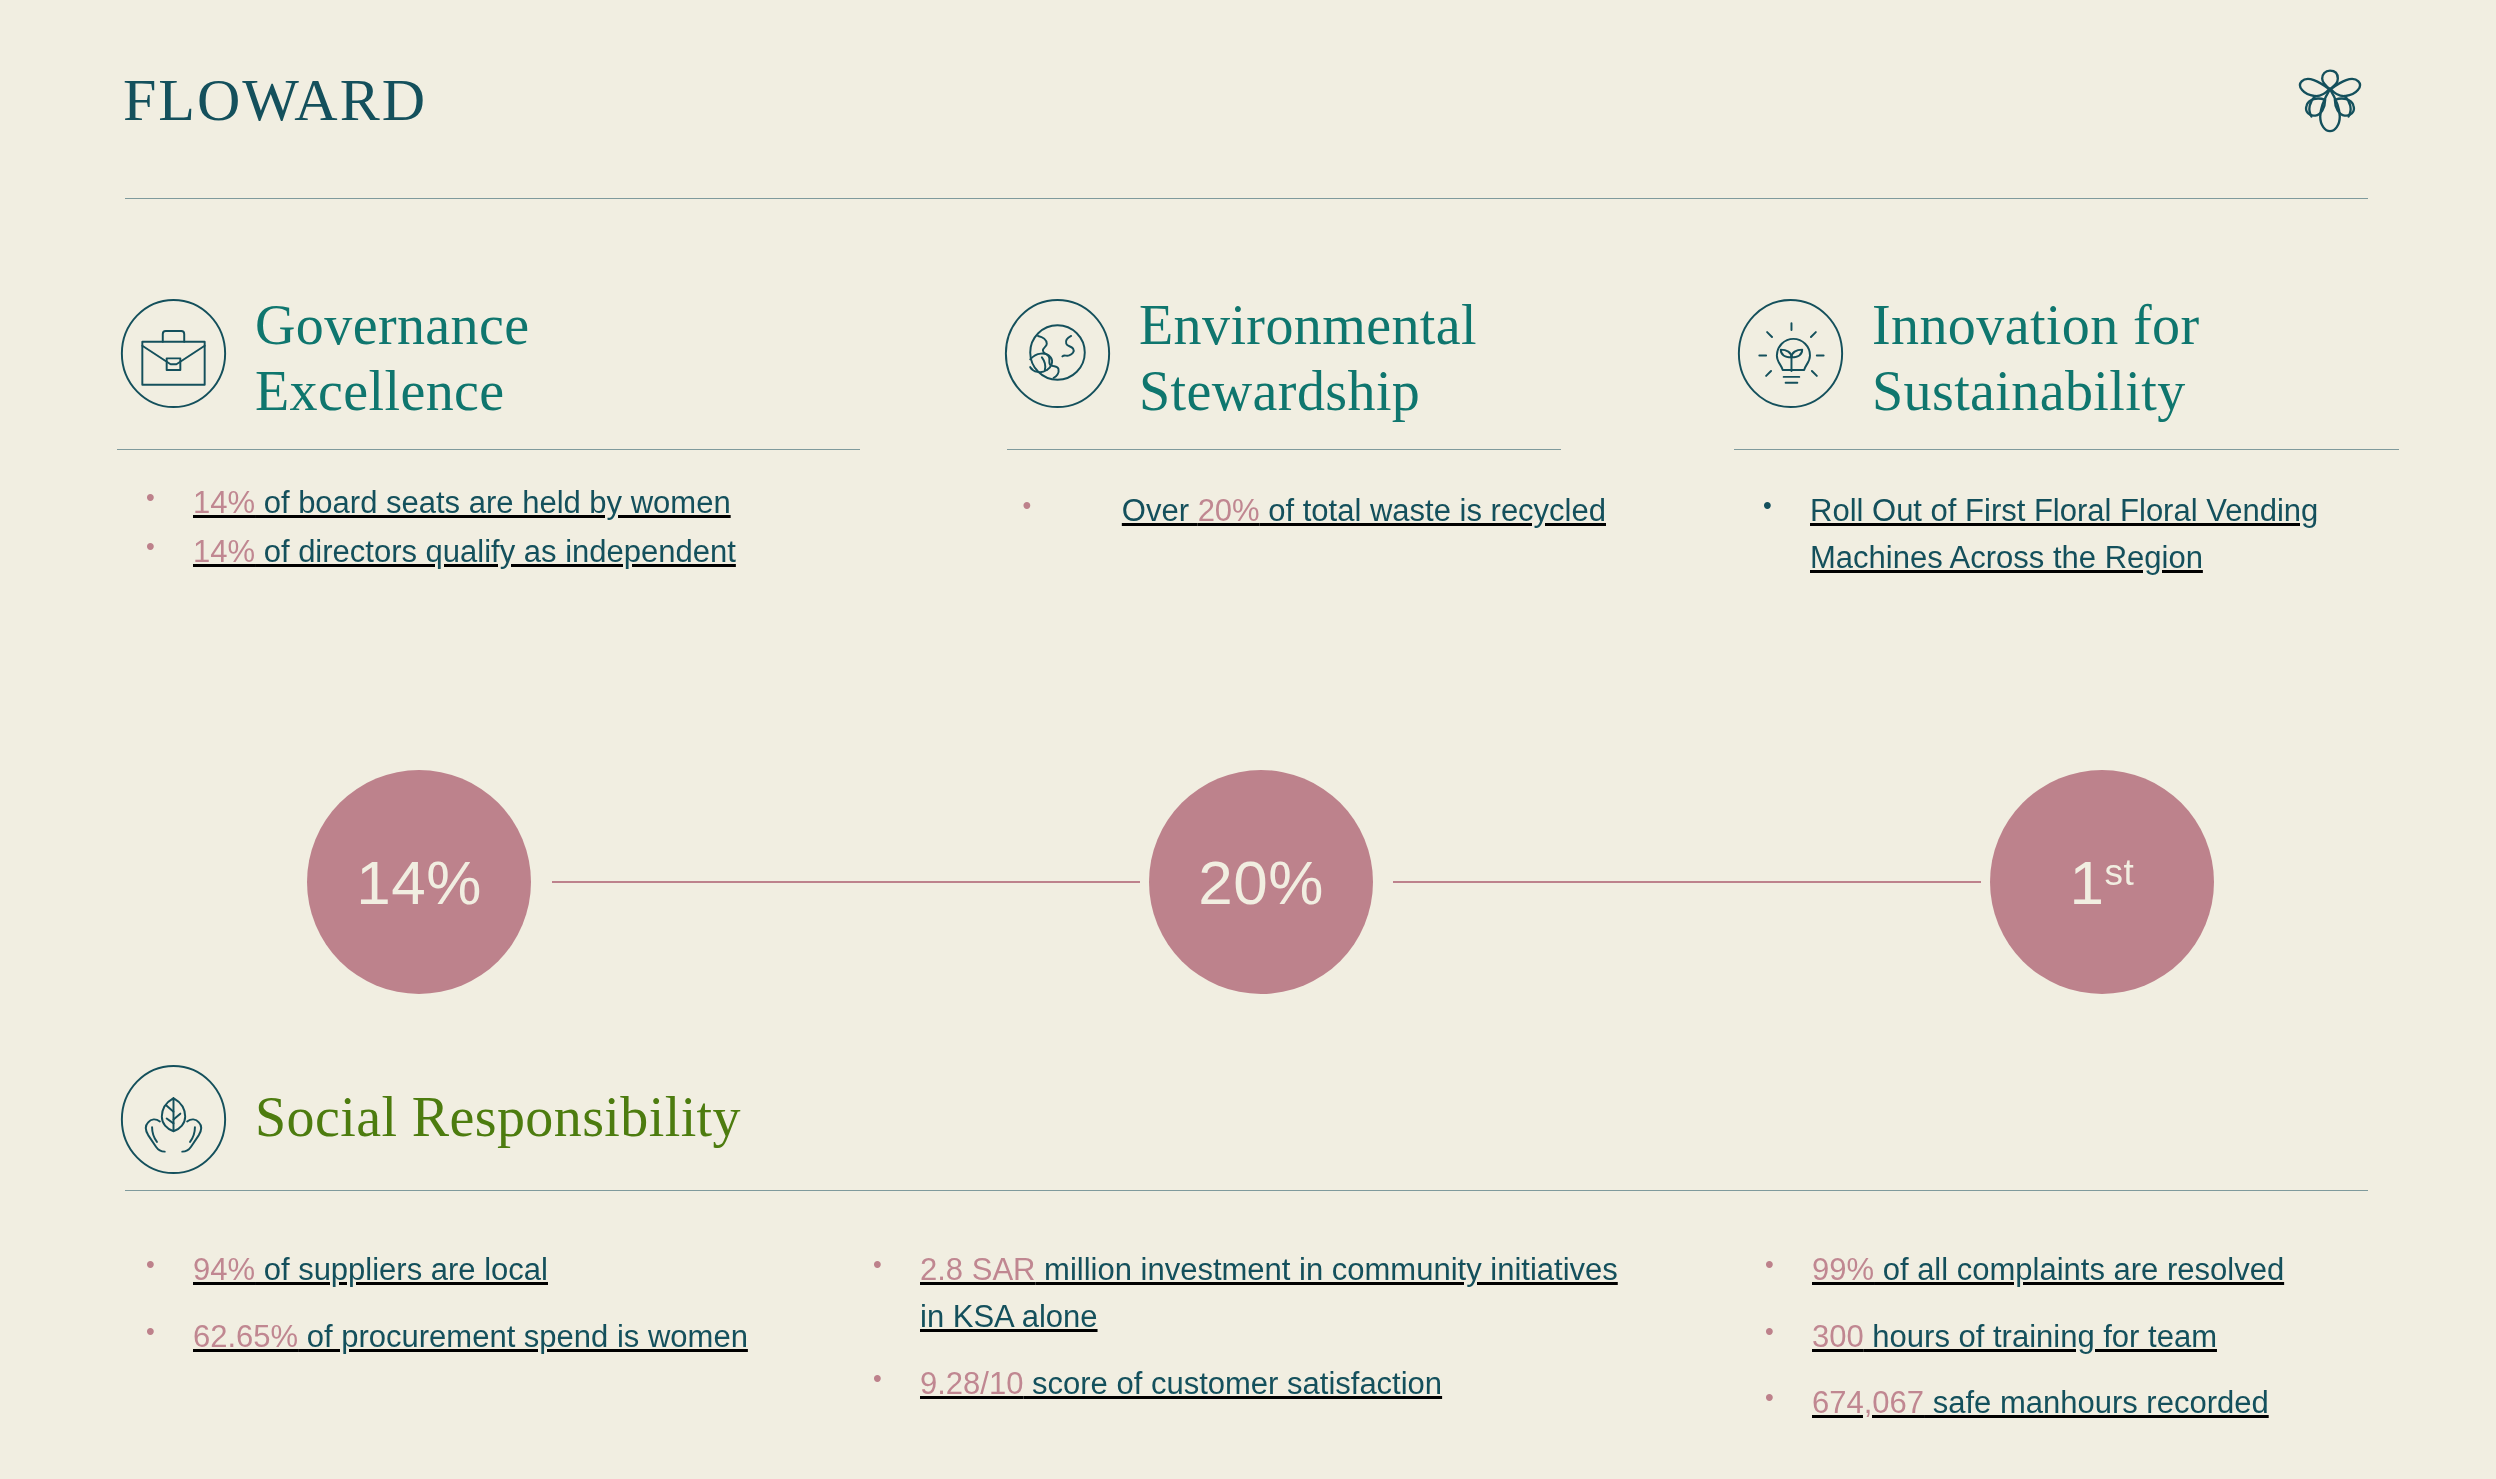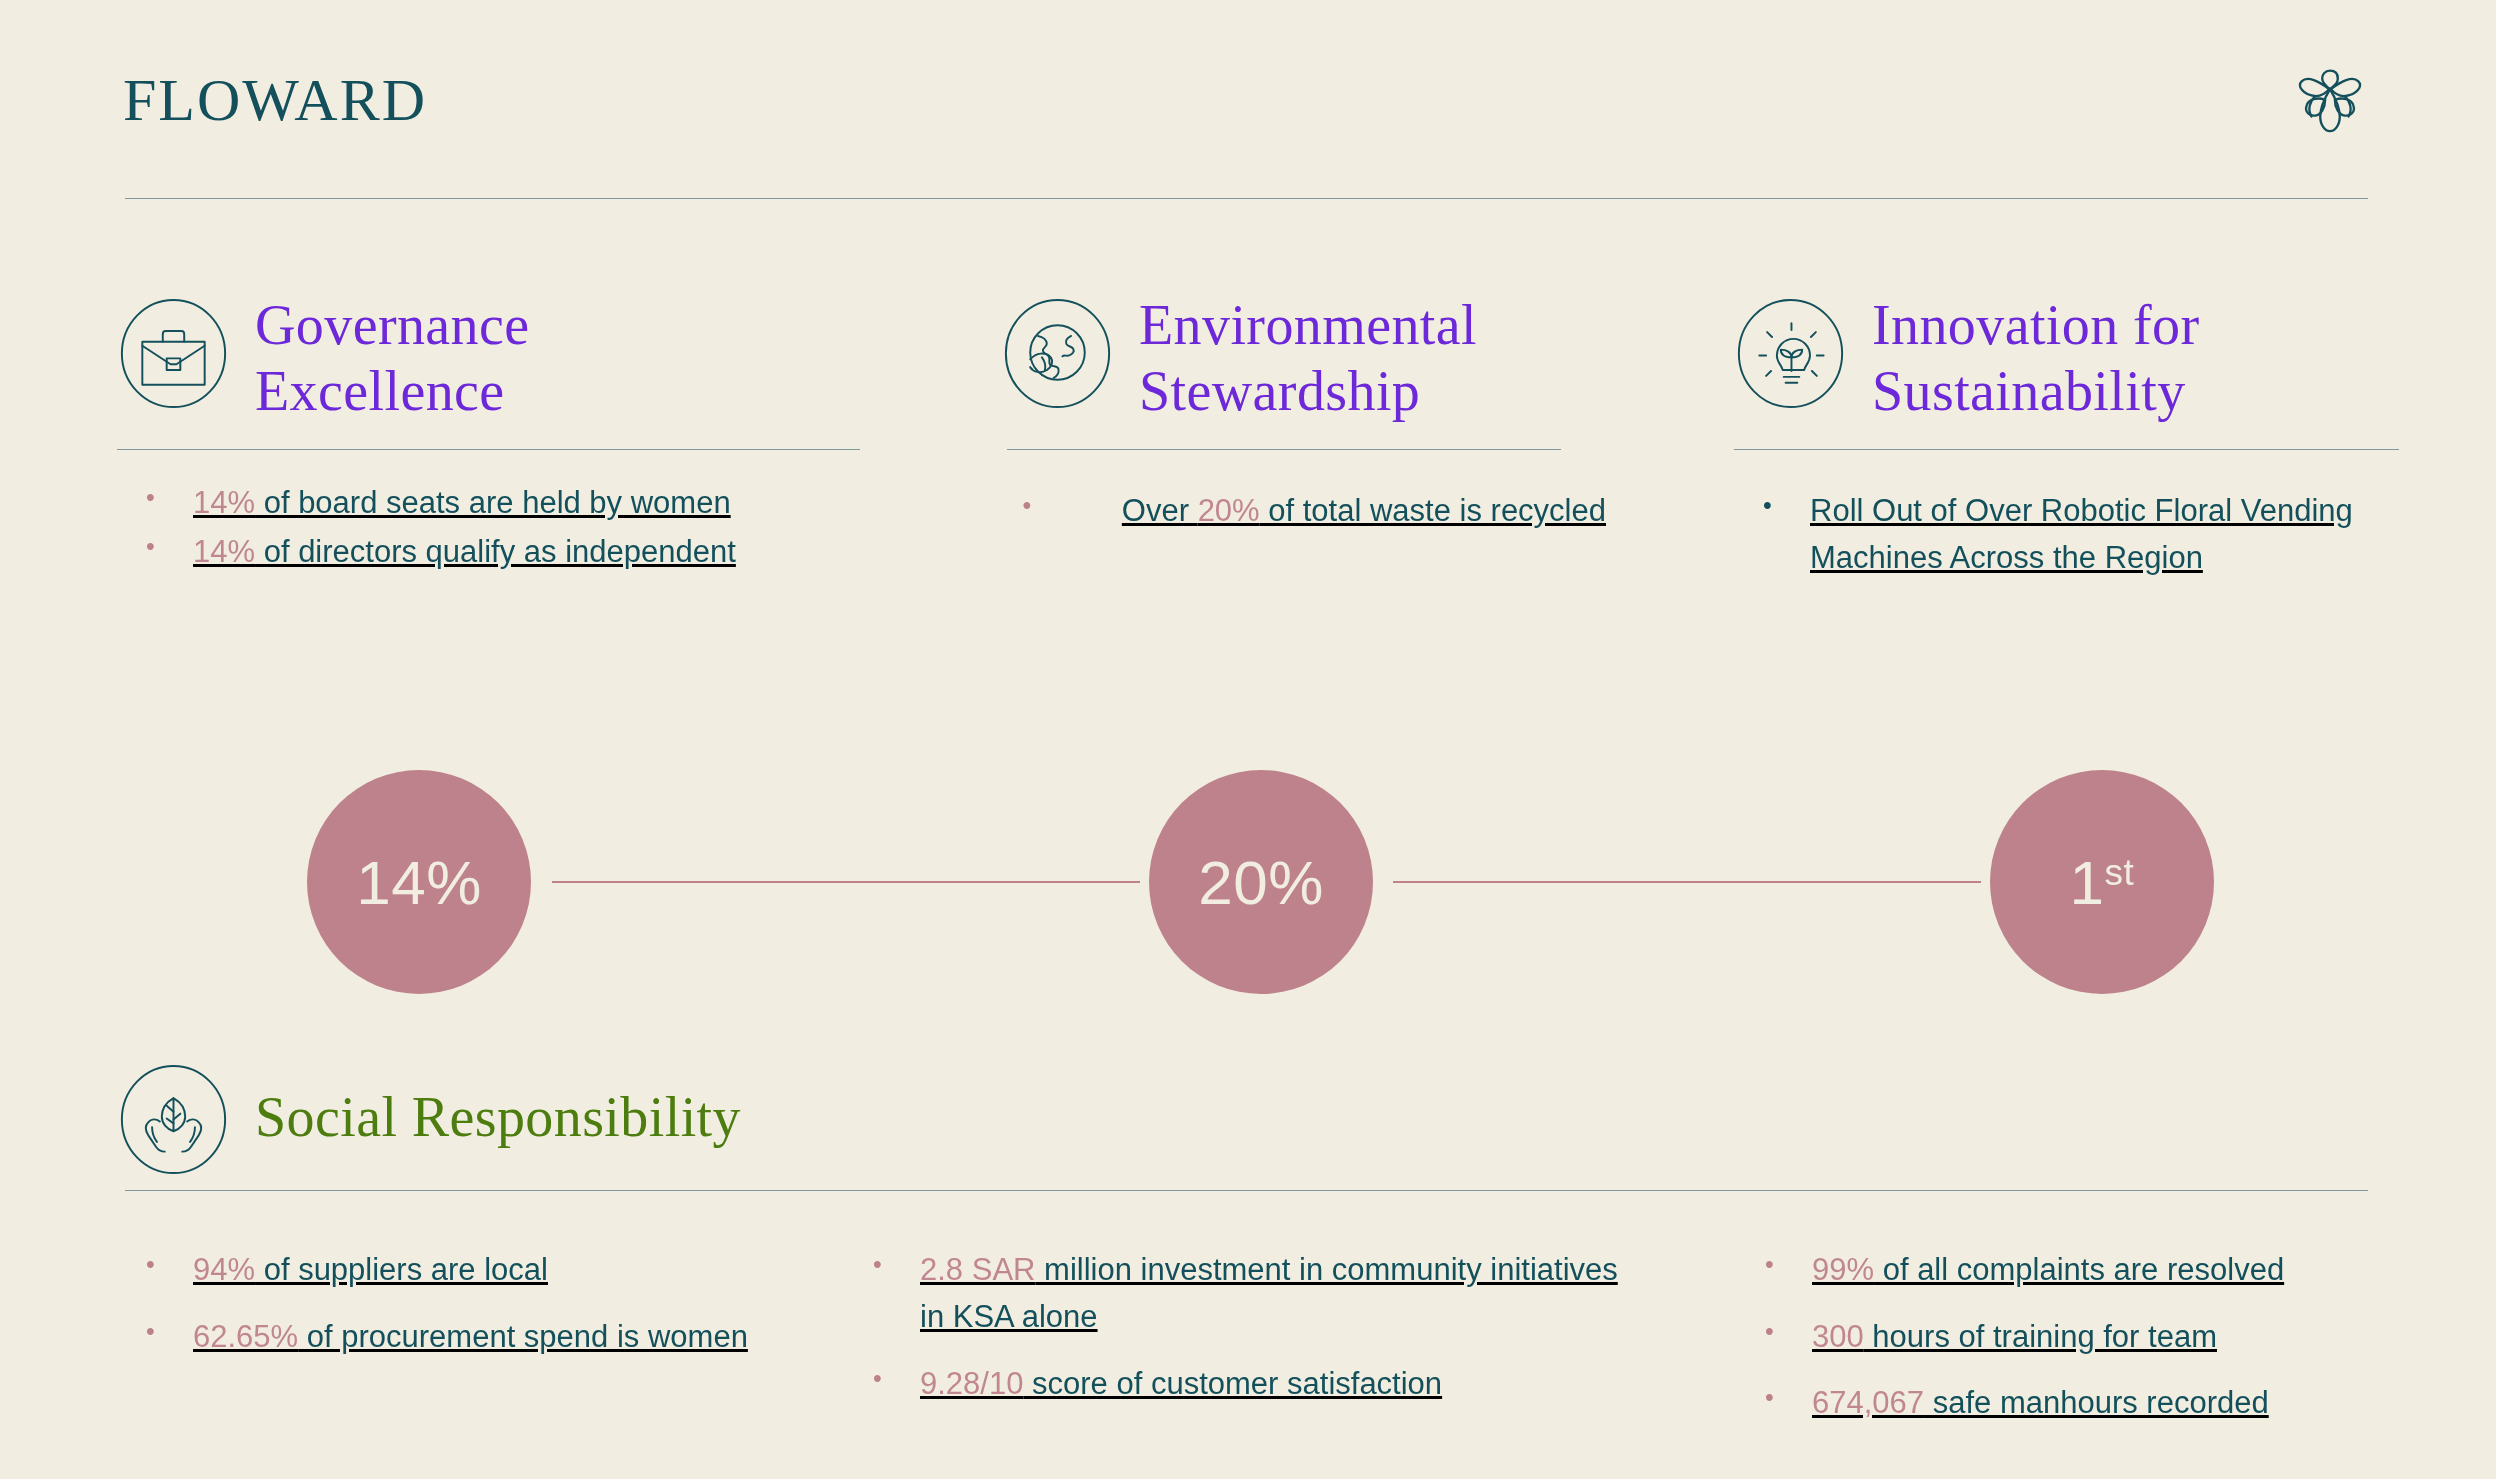--- a/index.html
+++ b/index.html
@@ -50,21 +50,21 @@
   }
   .icon-circle {
     flex:0 0 auto;
     width:113px; height:113px;
     margin-top:3.9px;
   }
   .col-title {
     font-family:"Liberation Serif", serif;
     font-size:56px;
     line-height:1.17;
-    color:#6d28d9;
+    color:#0f766e;
     font-weight:400;
     letter-spacing:0.4px;
     white-space:pre-line;
   }
 
   .col-rule {
     height:1px; background:#7f9a9c;
     margin-top:25px;
   }
   .col-1 .col-rule { width:743px; margin-left:0; }
@@ -218,21 +218,21 @@
           <path d="M59 62c-7 0-11-3-11-8 6 0 11 3 11 8z"></path>
           <path d="M59 62c7 0 11-3 11-8-6 0-11 3-11 8z"></path>
           <path d="M59 34v-7M39 41l-5-5M79 41l5-5M33 60h-7M92 60h-7M38 76l-5 5M80 76l5 5"></path>
         </svg>
       </div>
       <div class="col-title">Innovation for
 Sustainability</div>
     </div>
     <div class="col-rule"></div>
     <ul class="bullets">
-      <li><span>Roll Out of Over Robotic Floral Vending Machines Across the Region</span></li>
+      <li><span>Roll Out of First Floral Floral Vending Machines Across the Region</span></li>
     </ul>
   </div>
 
   <div class="band">
     <div class="connector conn-1"></div>
     <div class="connector conn-2"></div>
 
     <div class="circle c1">
       <span>14%</span>
     </div>

